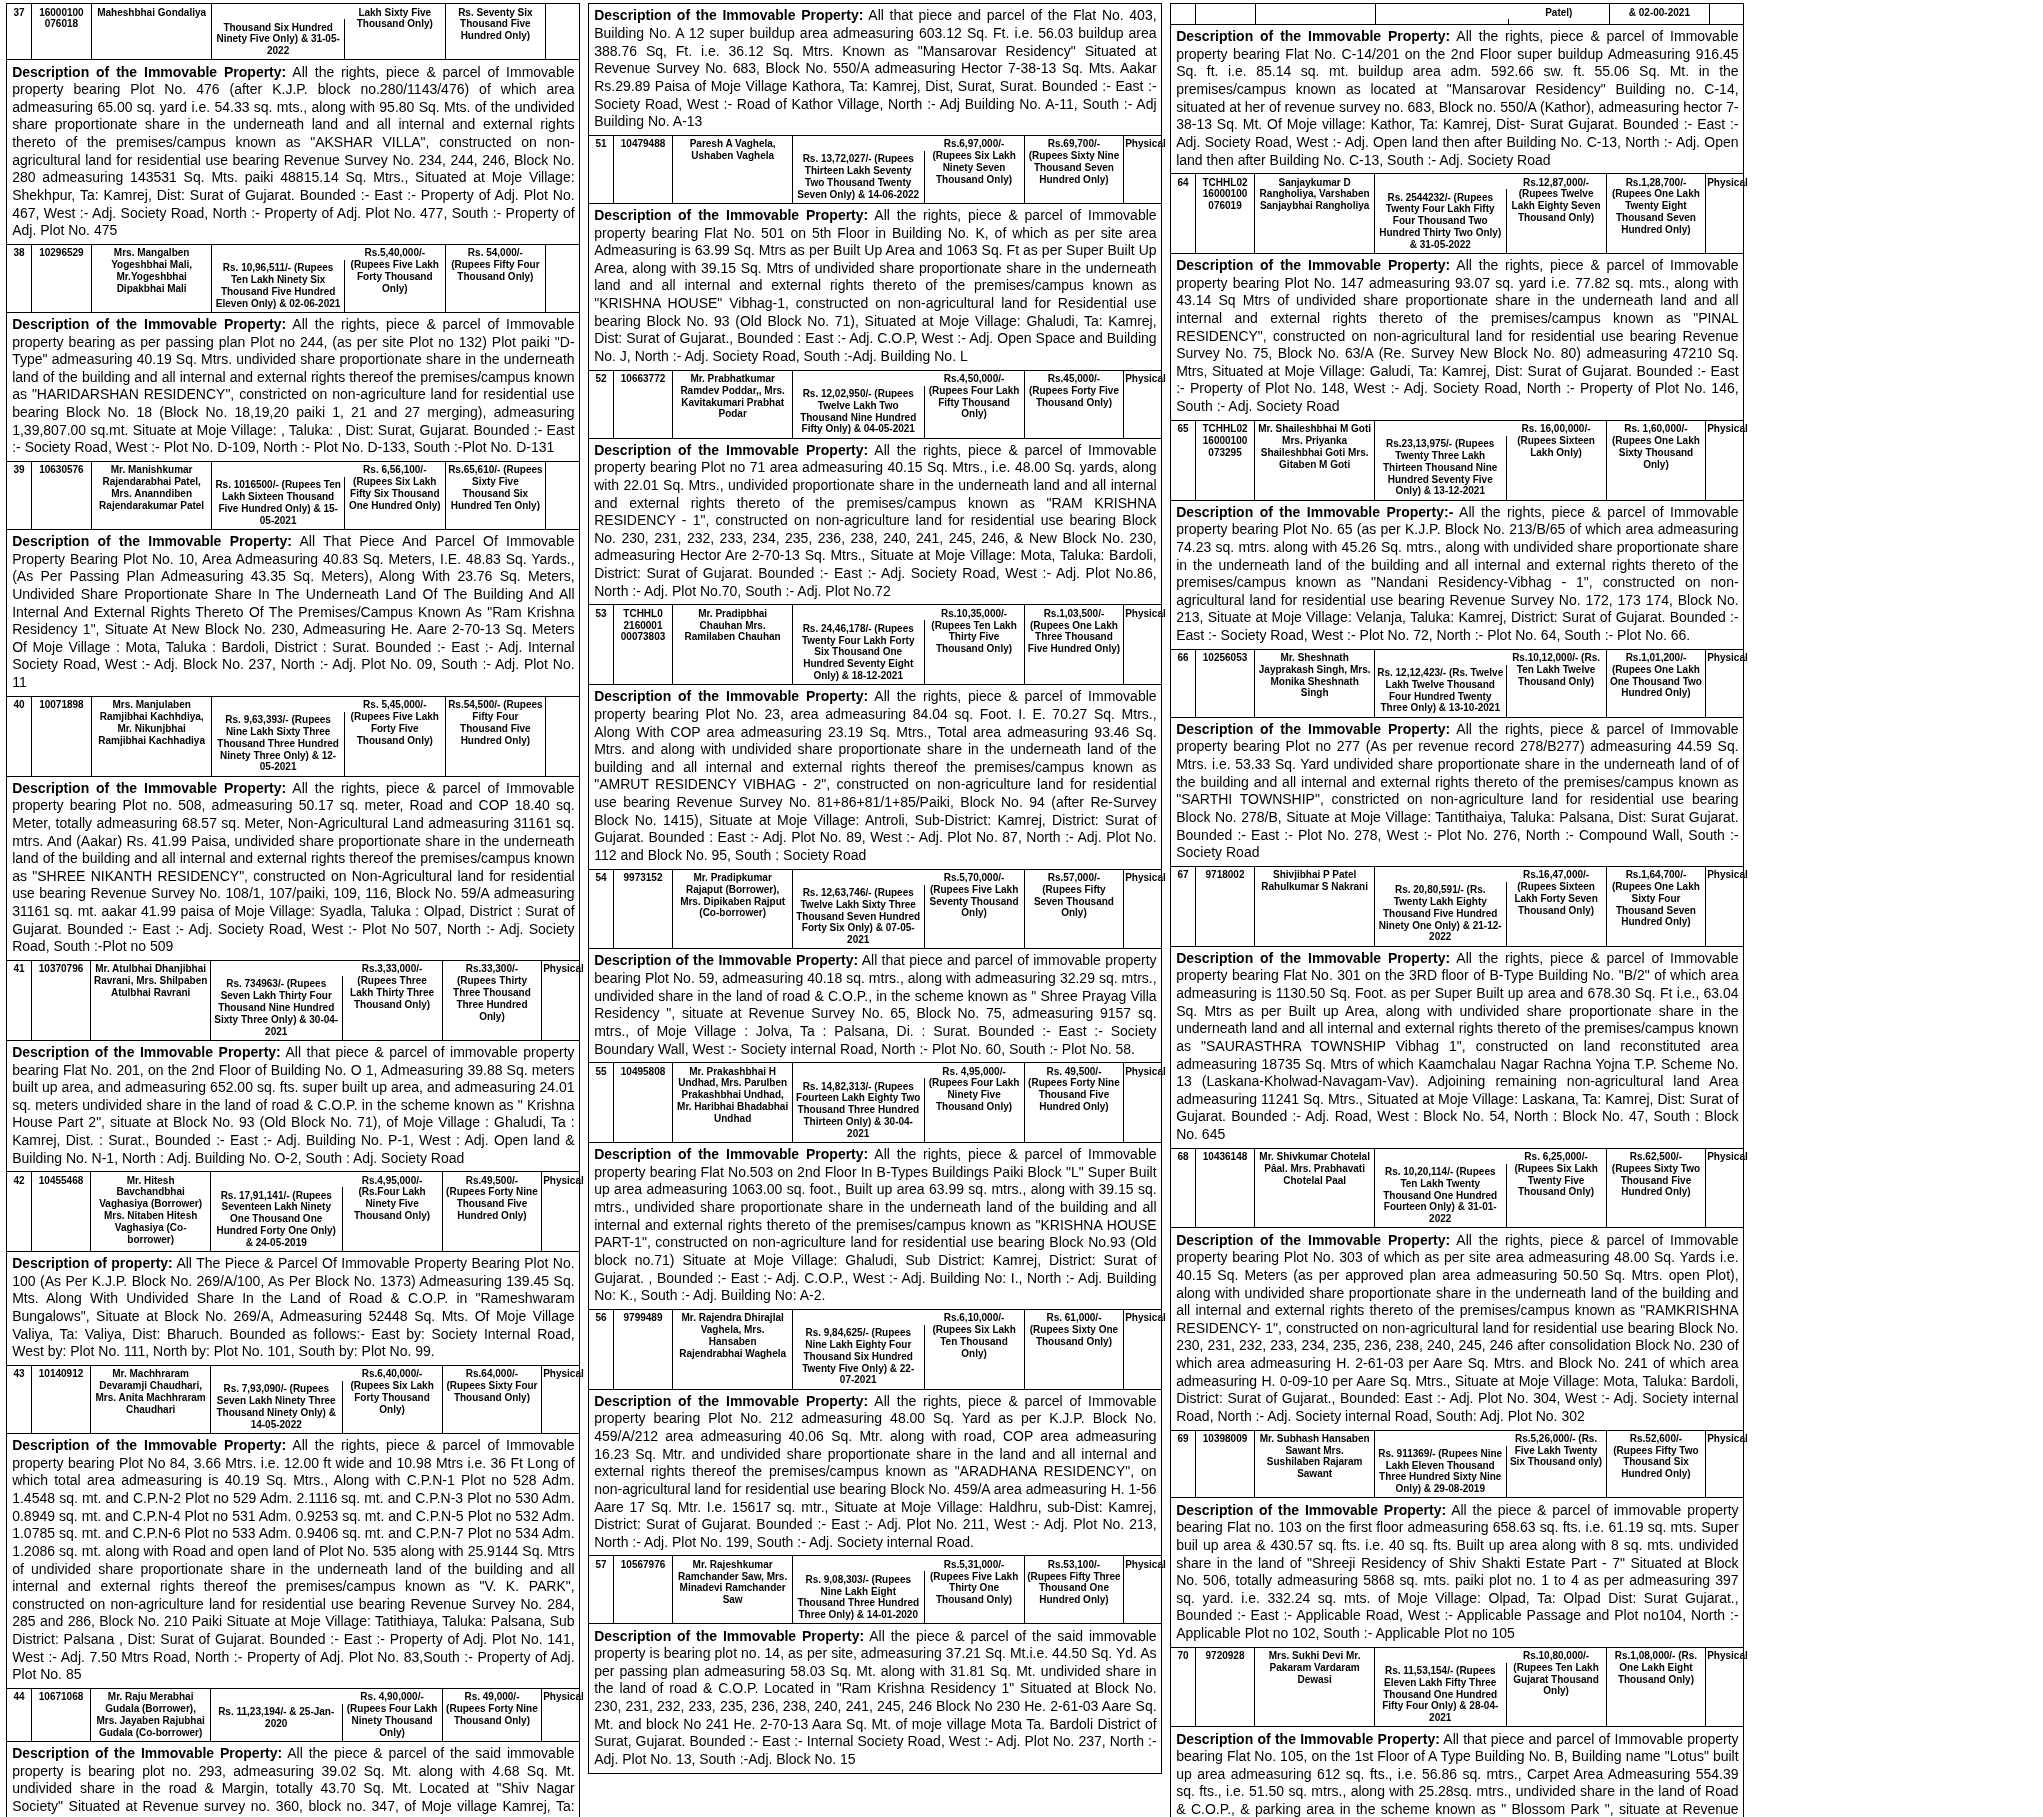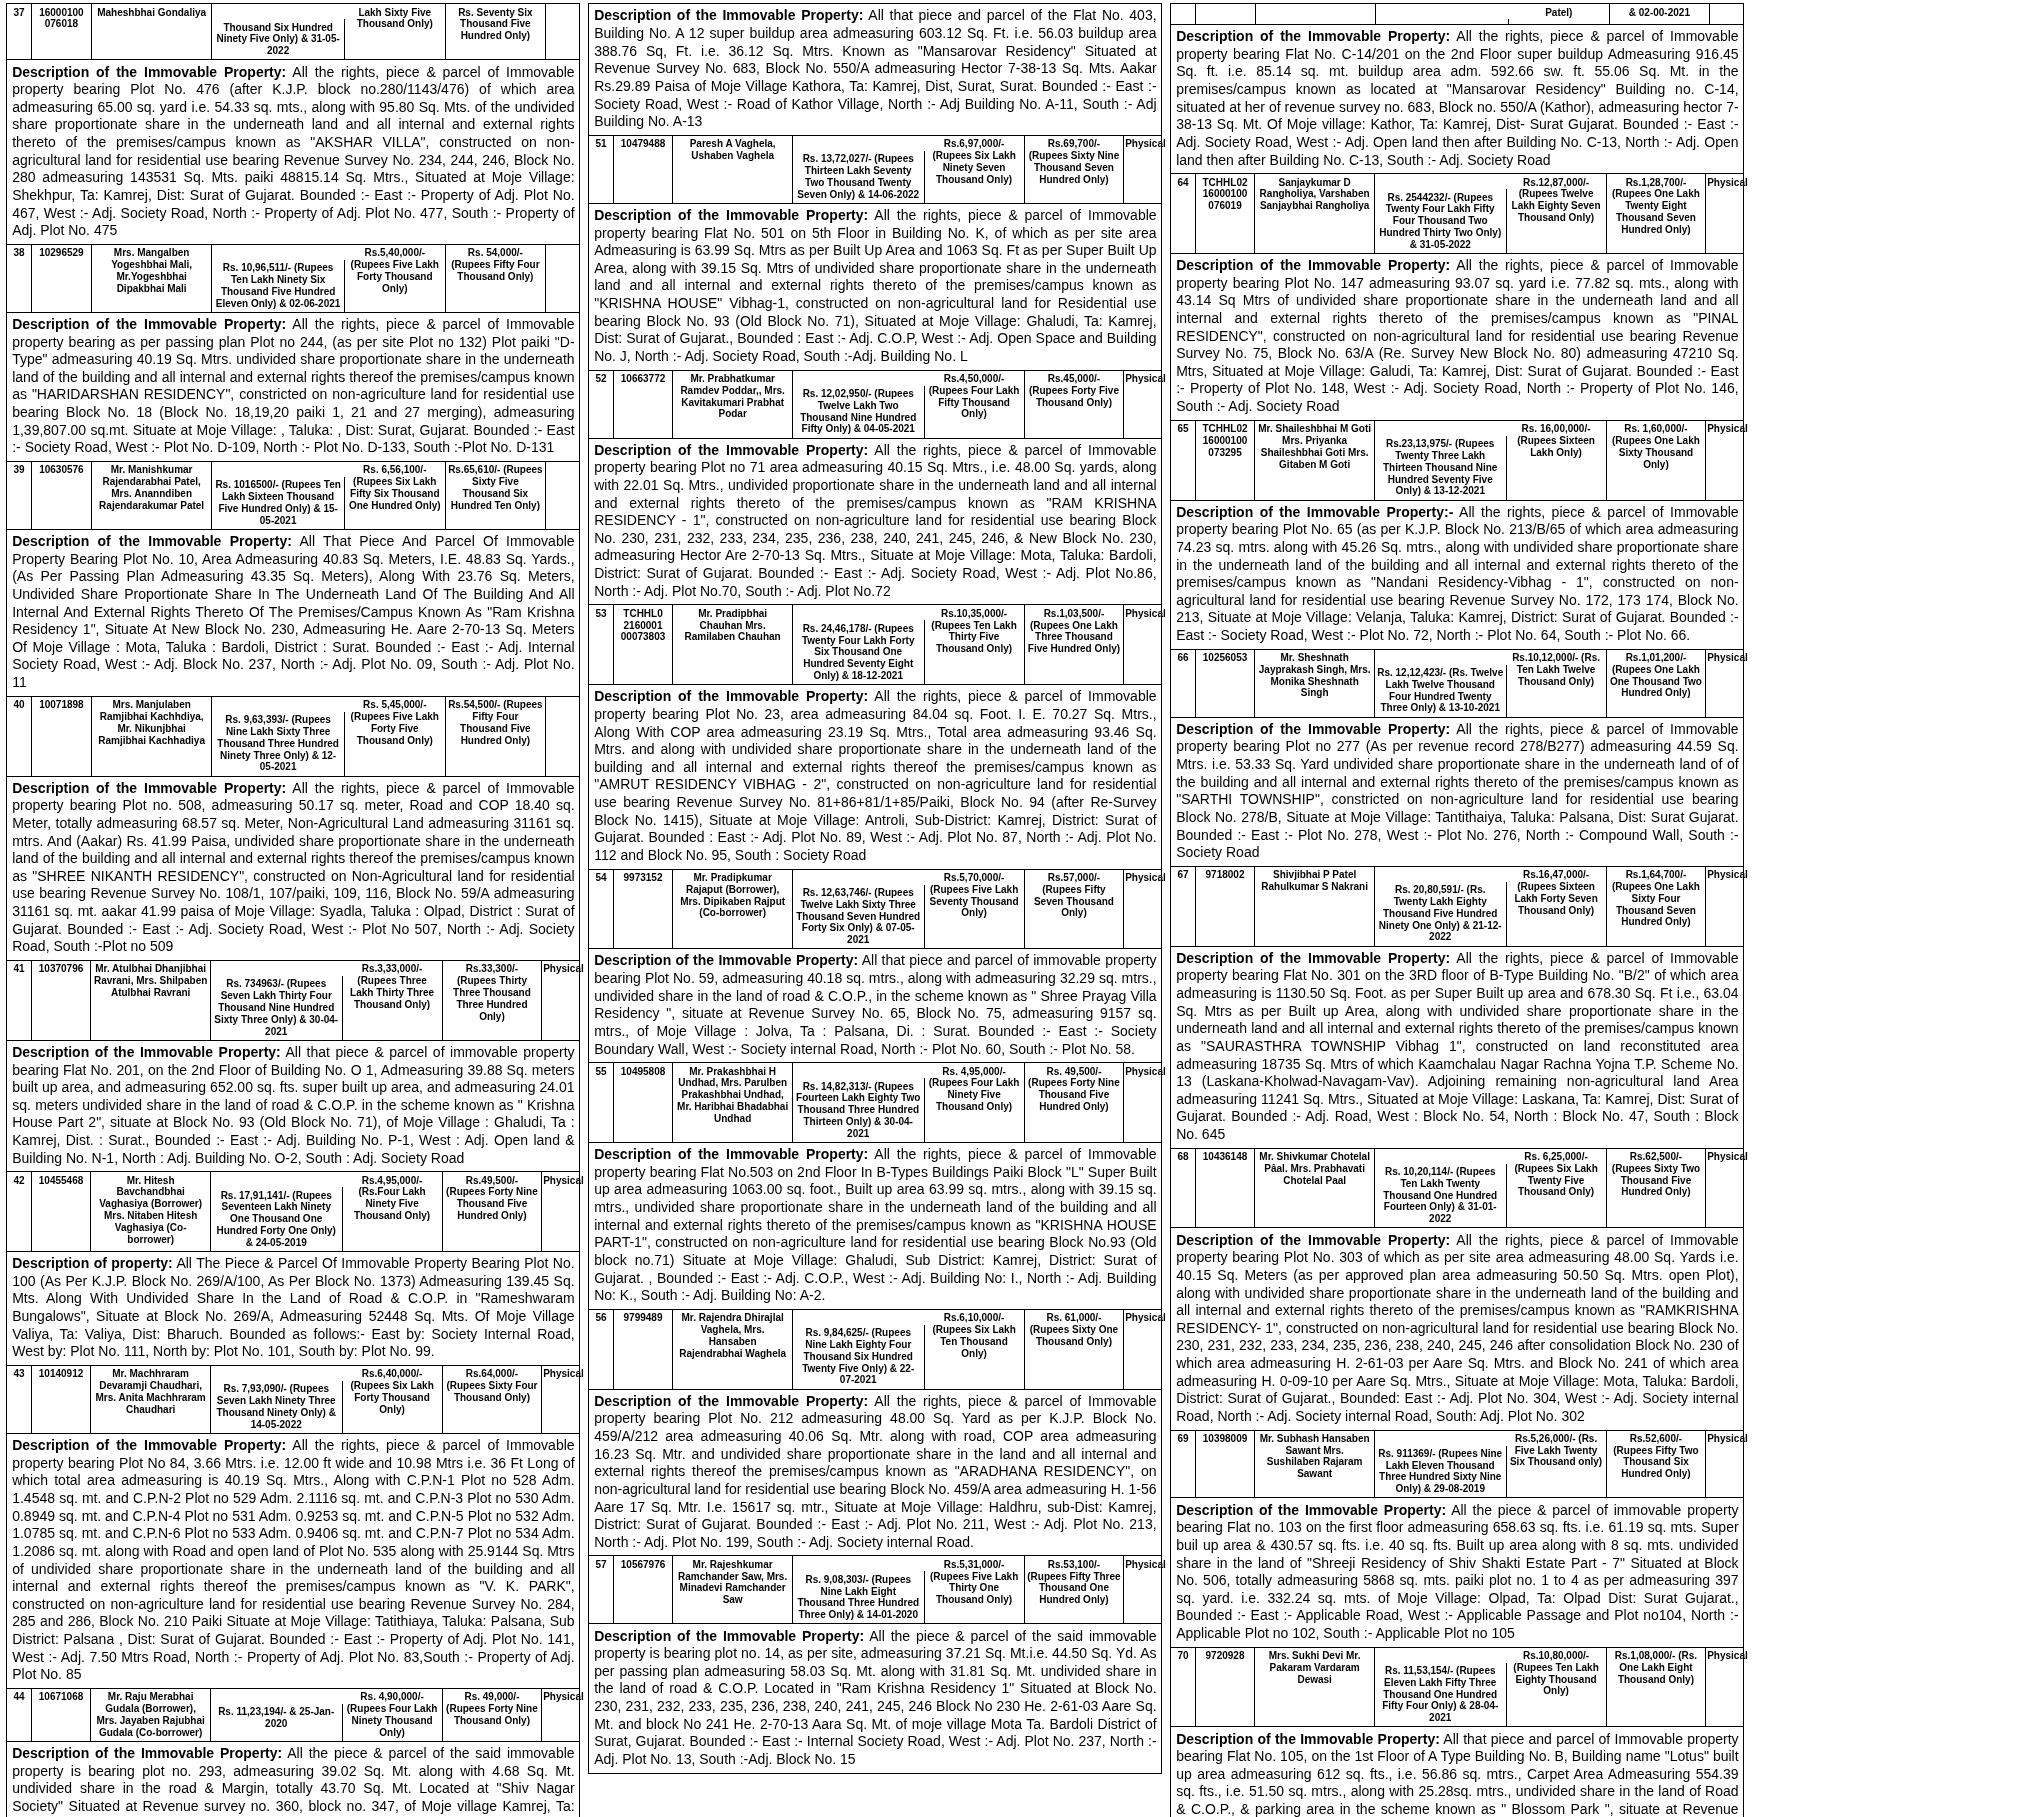--- a/index.html
+++ b/index.html
@@ -624,21 +624,21 @@
           <div class="c-acct">
             <div class="cell bold">9720928</div>
           </div>
           <div class="c-name">
             <div class="cell bold">Mrs. Sukhi Devi Mr. Pakaram Vardaram Dewasi</div>
           </div>
           <div class="c-amt1">
             <div class="cell bold">Rs. 11,53,154/- (Rupees Eleven Lakh Fifty Three Thousand One Hundred Fifty Four Only) &amp; 28-04-2021</div>
           </div>
           <div class="c-amt2">
-            <div class="cell bold">Rs.10,80,000/- (Rupees Ten Lakh Eighty Thousand Only)</div>
+            <div class="cell bold">Rs.10,80,000/- (Rupees Ten Lakh Gujarat Thousand Only)</div>
           </div>
           <div class="c-amt3">
             <div class="cell bold">Rs.1,08,000/- (Rs. One Lakh Eight Thousand Only)</div>
           </div>
           <div class="c-phys">
             <div class="cell bold">Physical</div>
           </div>
         </div>
         <div class="desc"><span class="lead">Description of the Immovable Property:</span><span> All that piece and parcel of Immovable property bearing Flat No. 105, on the 1st Floor of A Type Building No. B, Building name "Lotus" built up area admeasuring 612 sq. fts., i.e. 56.86 sq. mtrs., Carpet Area Admeasuring 554.39 sq. fts., i.e. 51.50 sq. mtrs., along with 25.28sq. mtrs., undivided share in the land of Road &amp; C.O.P., &amp; parking area in the scheme known as " Blossom Park ", situate at Revenue Survey No. 111/1, Block No. 98, (As per 7/12 admeasuring He. Aare 0-95-10 sq. mtrs.), &amp; Revenue Survey No. 111/2, Block No. 99, (As per 7/12 admeasuring He. Aare 1-02-18 sq. mtrs.), totally admeasuring He. Aare 1-97-28 sq. mtrs., i.e. 19,728 sq. mtrs., paiki 11,837.00 sq. mtrs., of Moje village : Kadodara, Ta : Palsana, Dist : Surat of Gujarat. Bounded :- East :- Adj. Block No. 84, West :- Adj. Road, North :- Adj. Block No. 100 &amp; 101, South :- Adj. Road.</span></div>
       </div>

